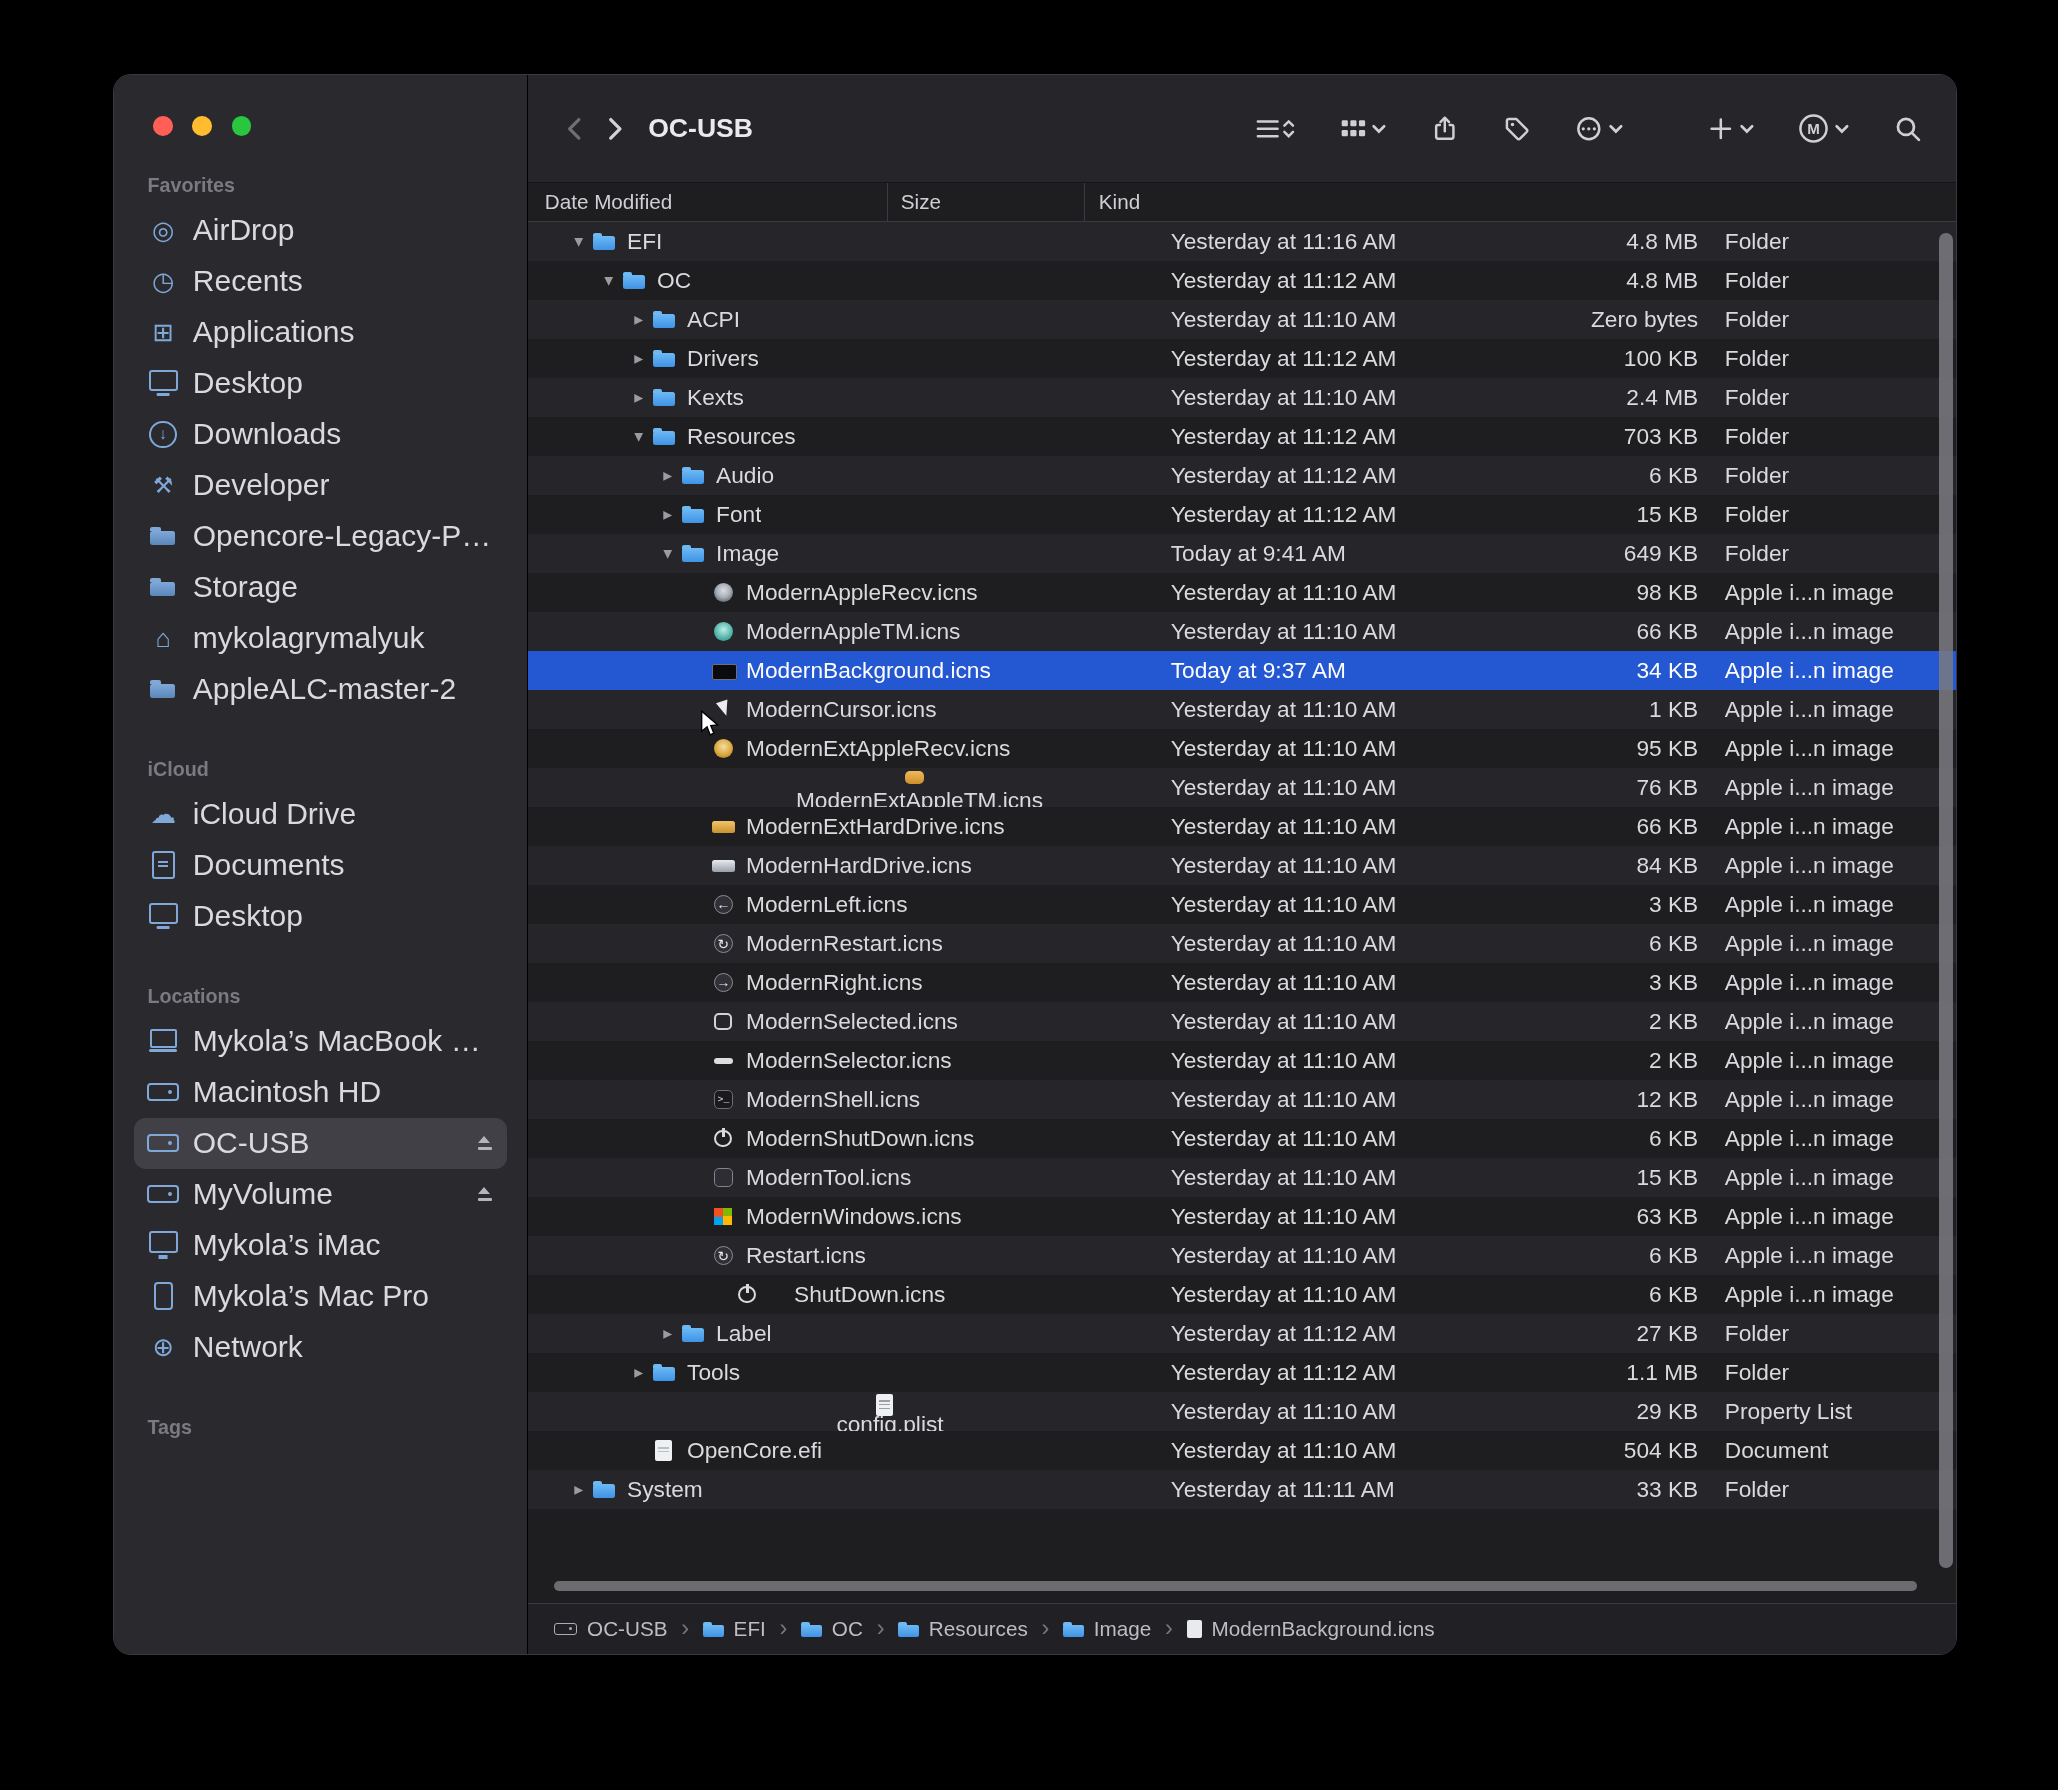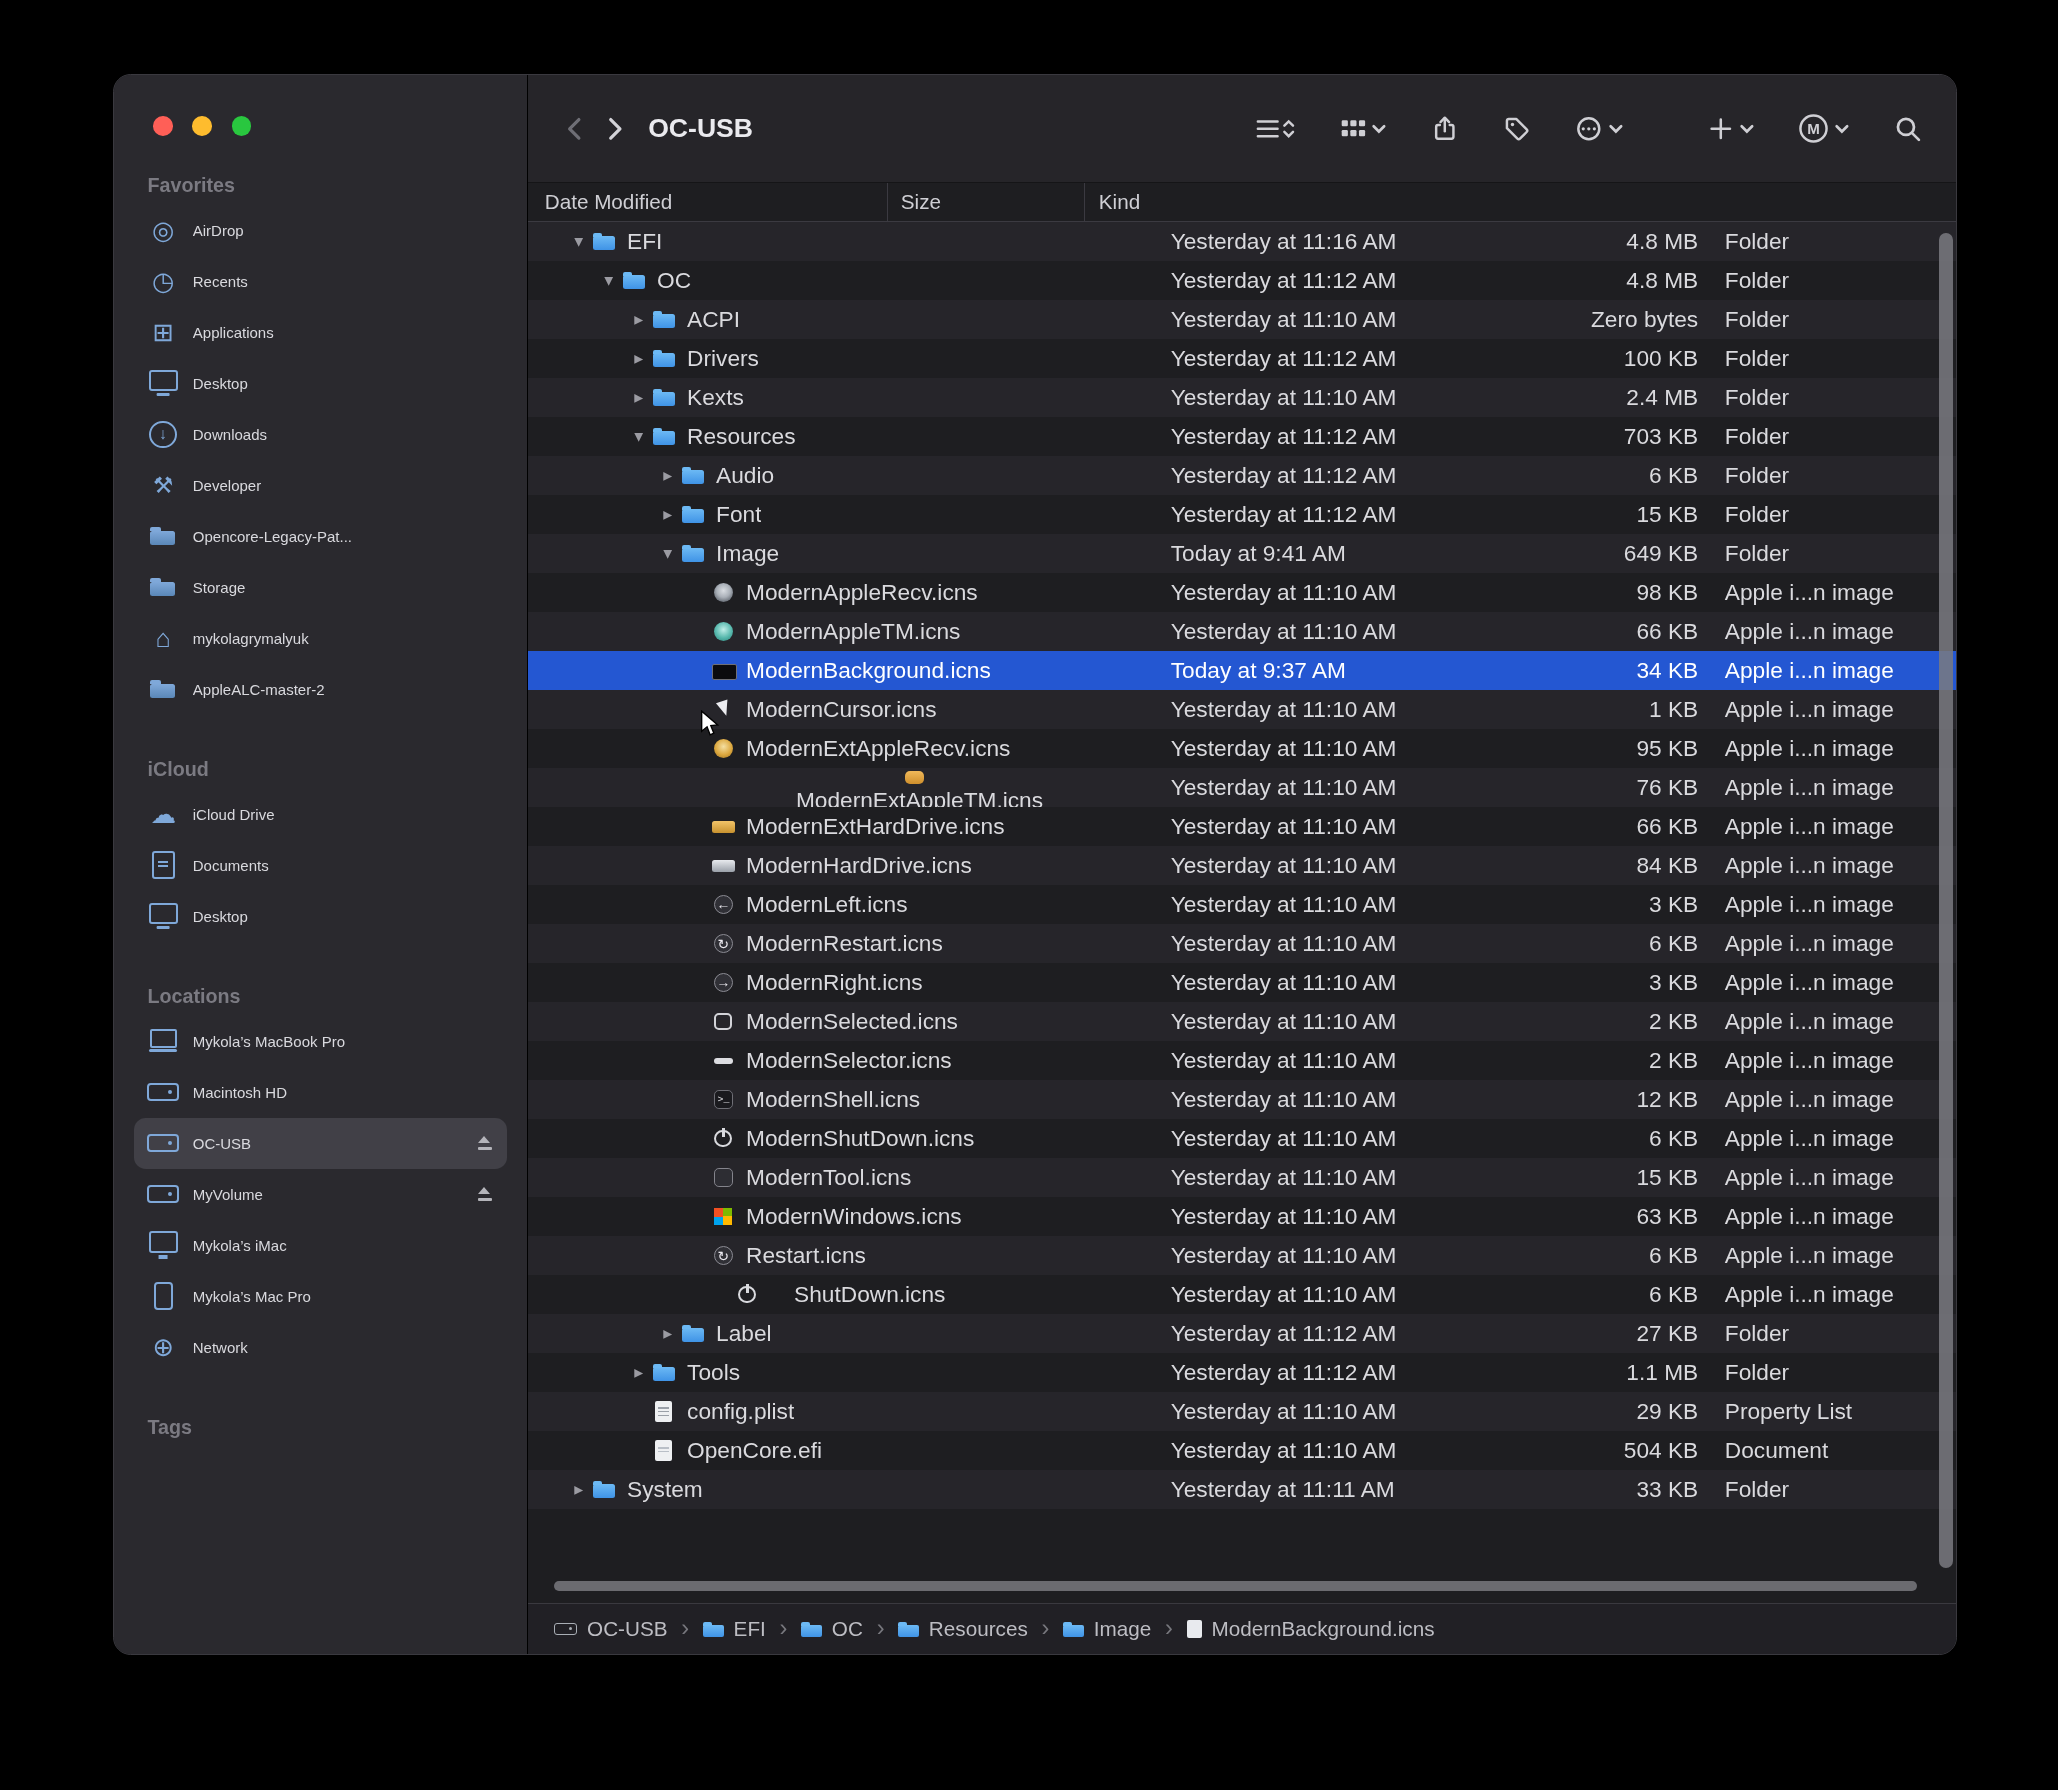--- a/index.html
+++ b/index.html
@@ -22,21 +22,21 @@
   .sidebar{width:414px;min-width:414px;background:#2a292e;border-right:1px solid #000;
     position:relative;color:#d9d9de;}
   .traffic{position:absolute;top:41px;left:39px;display:flex;gap:19.7px;}
   .tl{width:19.7px;height:19.7px;border-radius:50%;}
   .tl.red{background:#ff5f57;} .tl.yellow{background:#febc2e;} .tl.green{background:#29c73f;}
   .sb-nav{margin-top:99px;padding:0 19.7px;}
   .sb-section{margin-top:11.8px;}
   .sb-section + .sb-section{margin-top:43px;}
   .sb-heading{font-size:19.7px;font-weight:700;color:#7b7a82;margin:0 0 7.9px 13.8px;}
   .sb-item{height:51px;display:flex;align-items:center;gap:13.8px;padding:0 13.8px;
-    border-radius:11.8px;font-size:15px;white-space:nowrap;overflow:hidden;}
+    border-radius:11.8px;font-size:30px;white-space:nowrap;overflow:hidden;}
   .sb-item.selected{background:#414047;}
   .sb-label{overflow:hidden;text-overflow:ellipsis;}
 
   
   .sic{width:31.5px;height:31.5px;min-width:31.5px;position:relative;display:flex;
     align-items:center;justify-content:center;color:var(--sic);font-size:25.6px;}
   .sic-airdrop::before{content:"◎";}
   .sic-clock::before{content:"◷";}
   .sic-apps::before{content:"⊞";}
   .sic-hammer::before{content:"⚒";font-size:22.7px;}
@@ -696,21 +696,21 @@
             <div class="c-name" style="padding-left: 98px;">
               <span class="disc">▸</span>
               <span class="fic fic-folder"></span>
               <span class="fname">Tools</span>
             </div>
             <div class="c-date">Yesterday at 11:12 AM</div>
             <div class="c-size">1.1 MB</div>
             <div class="c-kind">Folder</div>
           </div>
           <div class="row">
-            <div class="c-name" style="padding-left: 98px;">
+            <div class="c-name" style="padding-left: 98px; flex-direction: column;">
               <span class="disc"></span>
               <span class="fic fic-plist"></span>
               <span class="fname">config.plist</span>
             </div>
             <div class="c-date">Yesterday at 11:10 AM</div>
             <div class="c-size">29 KB</div>
             <div class="c-kind">Property List</div>
           </div>
           <div class="row">
             <div class="c-name" style="padding-left: 98px;">

